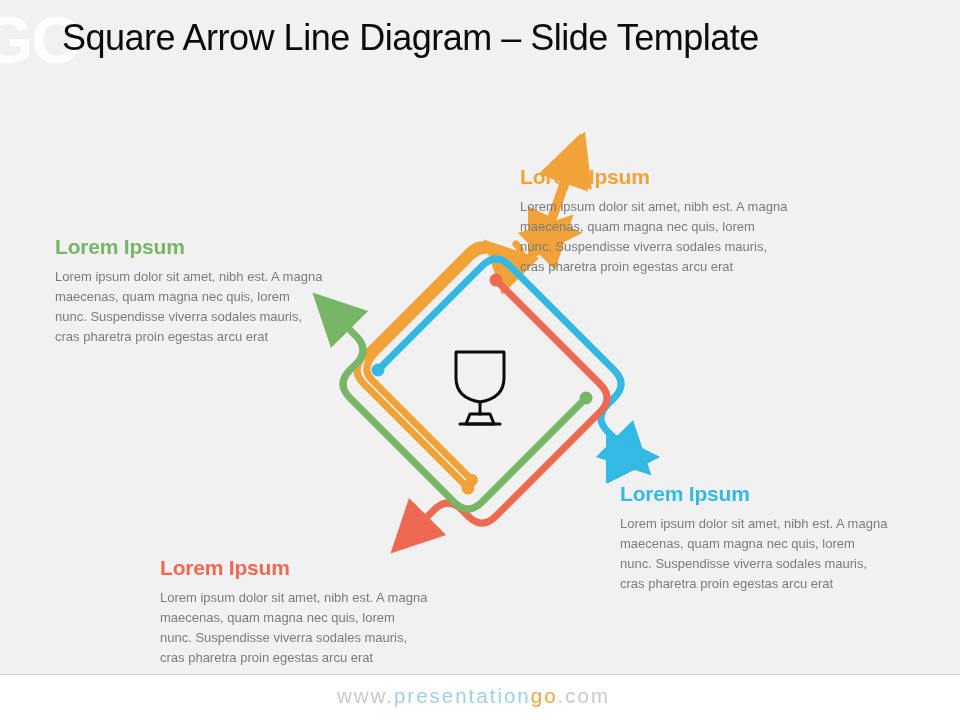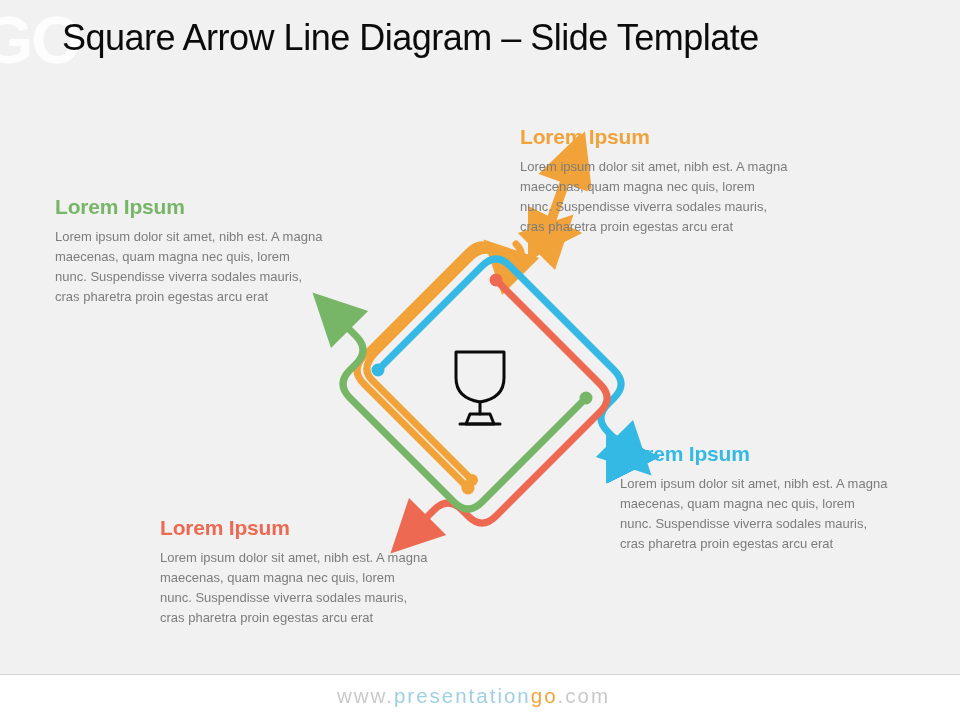--- a/index.html
+++ b/index.html
@@ -16,21 +16,21 @@
     position: absolute; left: 62px; top: 18px; width: 840px;
     font-weight: 400; font-size: 36px; line-height: 1.12; color: #0b0b0b;
     letter-spacing: -0.5px;
   }
 
   .canvas {
     position: absolute; left: 0; top: 0; width: 960px; height: 720px;
     pointer-events: none;
   }
 
-  .callout { position: absolute; width: 268px; }
+  .callout { position: absolute; width: 268px; margin-top: 40px; }
   .callout h3 { font-weight: 800; font-size: 21px; margin-bottom: 8px; letter-spacing: -0.2px;}
   .callout p  { font-size: 13px; line-height: 1.55; color: #7c7c7c; }
 
   .c-green  h3 { color: #77b567; }
   .c-orange h3 { color: #f1a33a; }
   .c-blue   h3 { color: #33b9e3; }
   .c-red    h3 { color: #ee6951; }
 
   .c-green  { left: 55px;  top: 195px; }
   .c-orange { left: 520px; top: 125px; }

